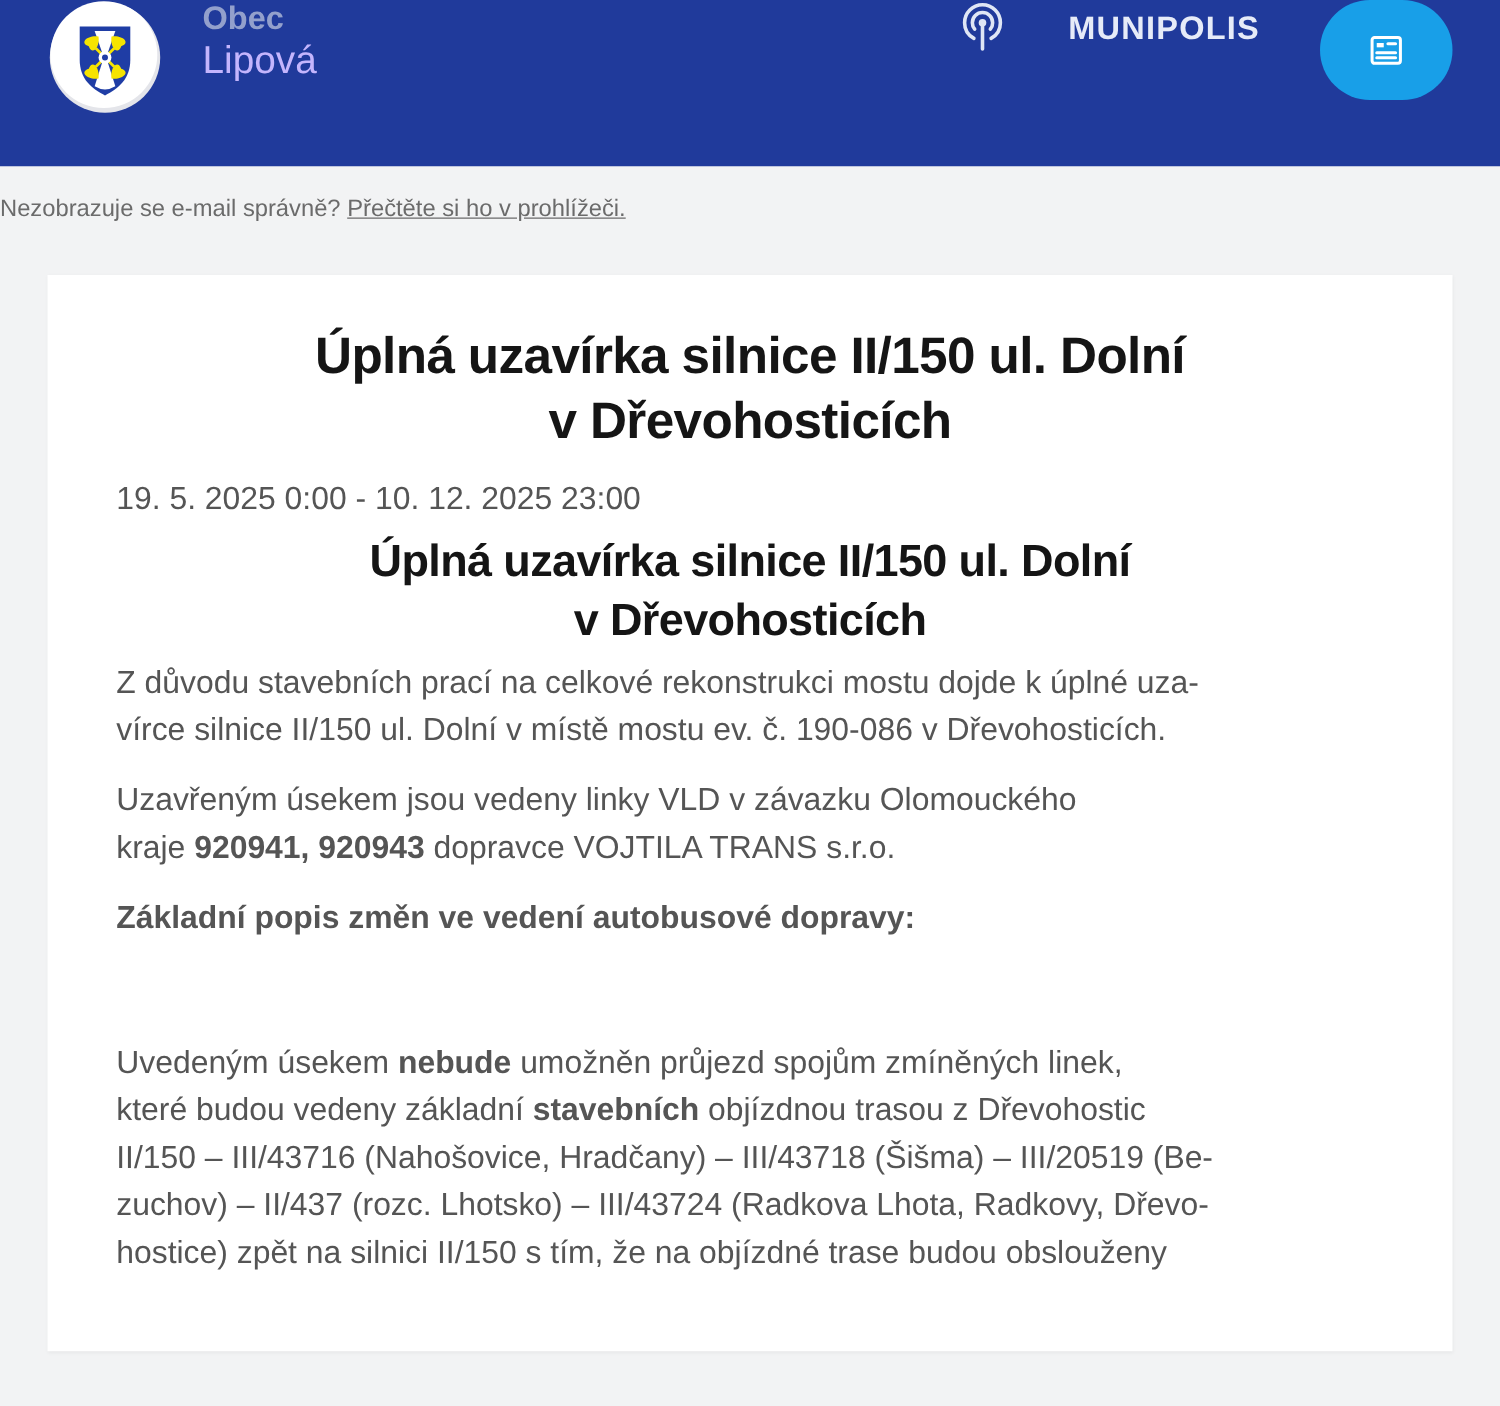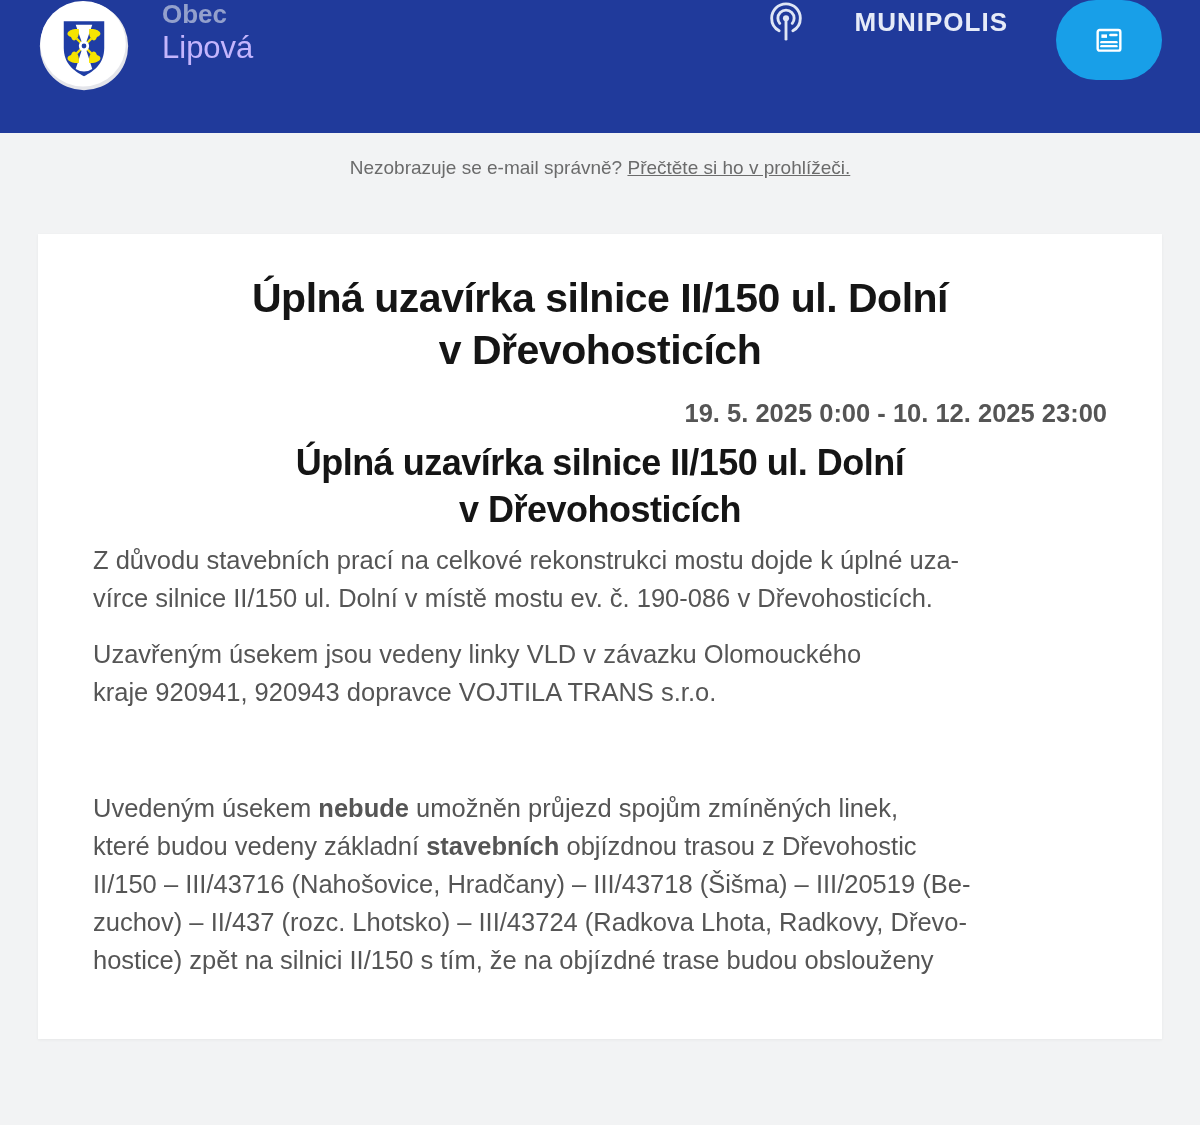--- a/index.html
+++ b/index.html
@@ -69,24 +69,24 @@
     cursor: pointer;
   }
   .news-btn .btn-label {
     color: #ffffff;
     font-size: 28px;
     font-weight: 700;
   }
 
   
   .view-bar {
-    height: 101px;
+    height: 87px;
     box-sizing: border-box;
     padding-top: 24px;
-    text-align: center;
+    text-align: left;
     font-size: 19px;
     color: #6b6b6b;
   }
   .view-bar a {
     color: #6b6b6b;
     text-decoration: underline;
     cursor: pointer;
   }
 
   
@@ -103,23 +103,23 @@
     text-align: center;
     font-size: 41px;
     line-height: 52px;
     font-weight: 700;
     color: #151515;
     letter-spacing: -0.5px;
     white-space: pre-line;
   }
   .date-line {
     margin: 44px 0 0;
-    text-align: right;
+    text-align: left;
     font-size: 29px;
-    font-weight: 700;
+    font-weight: 400;
     color: #2b2b2b;
   }
   .card h2 {
     margin: 7px 0 0;
     text-align: center;
     font-size: 36px;
     line-height: 47px;
     font-weight: 700;
     color: #151515;
     letter-spacing: -0.5px;
@@ -220,22 +220,23 @@
   <p class="date-line">19. 5. 2025 0:00 - 10. 12. 2025 23:00</p>
 
   <h2>Úplná uzavírka silnice II/150 ul. Dolní
 v Dřevohosticích</h2>
 
   <p class="first"><span>Z důvodu stavebních prací na celkové rekonstrukci mostu dojde k úplné uza-
 vírce silnice II/150 ul. Dolní v místě mostu ev. č. 190-086 v Dřevohosticích.</span></p>
 
 
   <p><span>Uzavřeným úsekem jsou vedeny linky VLD v závazku Olomouckého
-kraje </span><span style="font-weight: 400;">920941, 920943</span><span> dopravce VOJTILA TRANS s.r.o.</span></p>
-
+kraje </span><span style="font-weight: 700;">920941, 920943</span><span> dopravce VOJTILA TRANS s.r.o.</span></p>
+
+  <p class="section-heading">Základní popis změn ve vedení autobusové dopravy:</p>
 
   <p class="para-last"><span>Uvedeným úsekem </span><span style="font-weight: 700;">nebude</span><span> umožněn průjezd spojům zmíněných linek,
 které budou vedeny základní </span><span style="font-weight: 700;">stavebních</span><span> objízdnou trasou z Dřevohostic
 II/150 – III/43716 (Nahošovice, Hradčany) – III/43718 (Šišma) – III/20519 (Be-
 zuchov) – II/437 (rozc. Lhotsko) – III/43724 (Radkova Lhota, Radkovy, Dřevo-
 hostice) zpět na silnici II/150 s tím, že na objízdné trase budou obslouženy</span></p>
 
 </div>
 
 </body></html>

